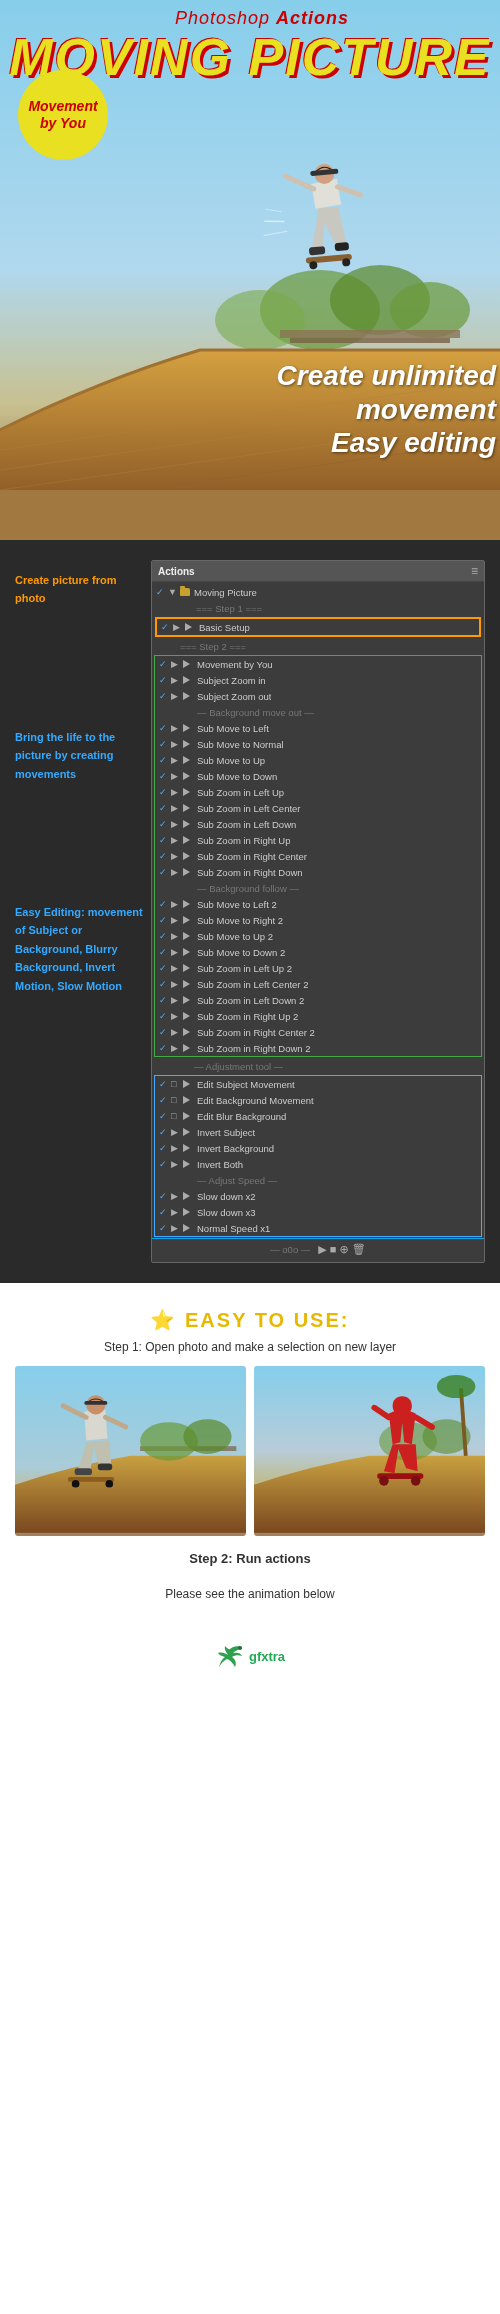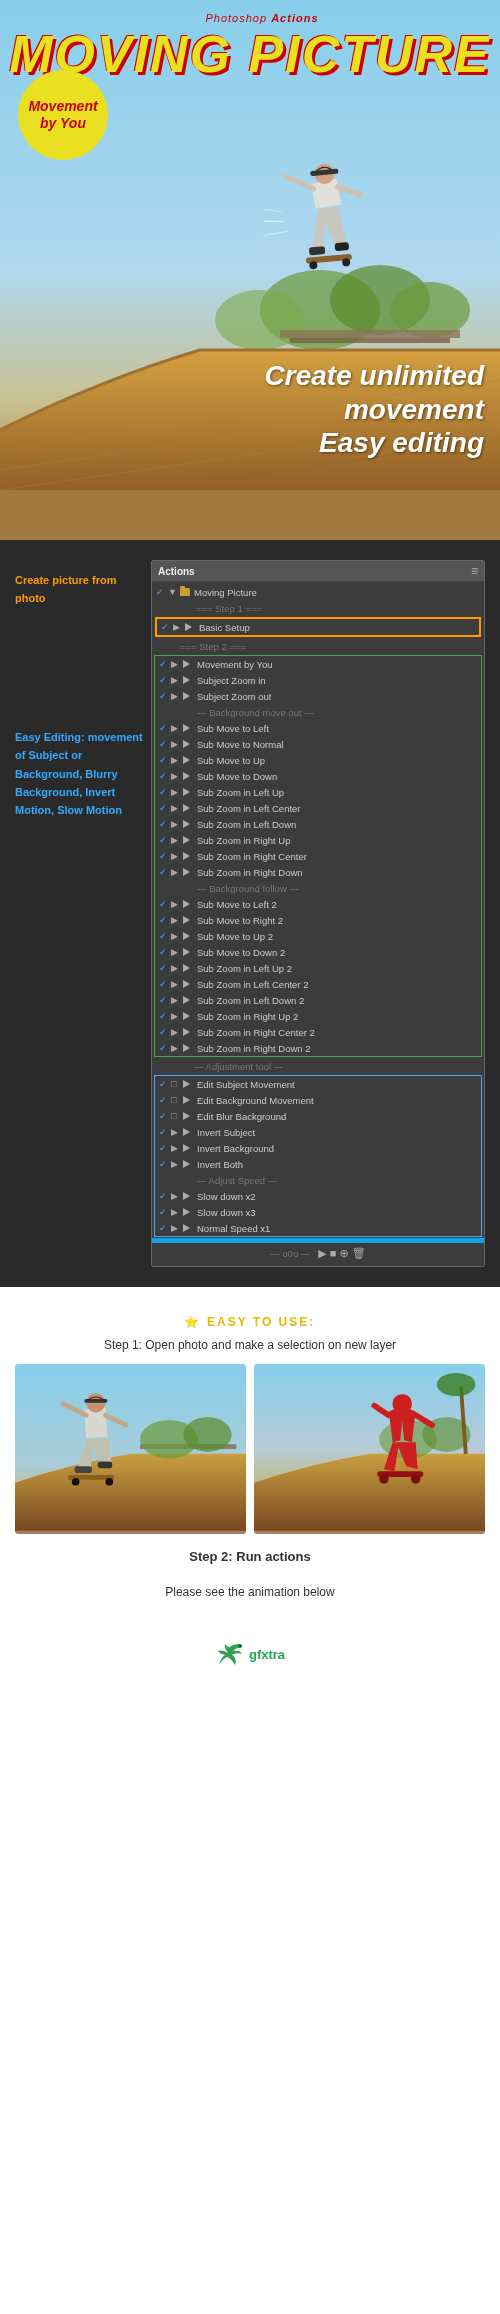--- a/index.html
+++ b/index.html
@@ -20,21 +20,21 @@
     }
 
     .top-header {
       text-align: center;
       padding-top: 8px;
       position: relative;
       z-index: 10;
     }
 
     .photoshop-label {
-      font-size: 11px;
+      font-size: 18px;
       color: #333;
       letter-spacing: 1px;
       margin-left: 24px;
     }
 
     .photoshop-label span {
       font-style: italic;
       color: #c00;
     }
 
@@ -71,21 +71,21 @@
       font-weight: 900;
       font-style: italic;
       color: #c00;
       line-height: 1.2;
     }
 
     
     .create-text {
       position: absolute;
       bottom: 80px;
-      right: 16px;
+      right: 4px;
       text-align: right;
       z-index: 10;
     }
 
     .create-text-line {
       font-size: 28px;
       font-style: italic;
       font-weight: bold;
       color: #fff;
       text-shadow: 1px 1px 3px rgba(0,0,0,0.5);
@@ -402,20 +402,23 @@
   </div>
 </div>
 
 <div class="middle-section">
 
   <div class="left-labels">
     <div class="label-block" style="margin-top: 10px;">
       <span class="label-text orange">Create picture from photo</span>
     </div>
     <div class="label-block" style="margin-top: 120px;">
+      <span class="label-text">Bring the life to the picture by creating movements</span>
+    </div>
+    <div class="label-block" style="margin-top: 120px;">
       <span class="label-text">Easy Editing: movement of Subject or Background, Blurry Background, Invert Motion, Slow Motion</span>
     </div>
   </div>
 
   <div class="actions-panel">
 
     <div class="panel-title-bar">
       <span class="panel-title">Actions</span>
       <span class="panel-dots">≡</span>
     </div>
@@ -664,34 +667,34 @@
           <span class="action-label">Slow down x3</span>
         </div>
         <div class="action-row">
           <span class="check-col checked">✓</span>
           <span class="fold-col">▶</span>
           <span class="icon-col"><span class="play-icon"></span></span>
           <span class="action-label">Normal Speed x1</span>
         </div>
       </div>
 
-      <div class="action-row" style="justify-content: center; padding: 4px 0; border-top: 5px solid #0ea5e9;">
+      <div class="action-row" style="justify-content: center; padding: 4px 0; border-top: 1px solid #0ea5e9;">
         <span class="action-label separator">— o0o —</span>
         <span style="margin-left:8px; font-size:11px; color:#aaa;">▶ ■ ⊕ 🗑</span>
       </div>
 
     </div>
   </div>
 
 </div>
 
 <div class="easy-section">
 
   <div style="margin-bottom: 8px;">
-    <span style="font-size:12px; font-weight:900; color:#e8b800; letter-spacing:2px;">⭐ <span>EASY TO USE:</span></span>
+    <span style="font-size:20px; font-weight:900; color:#e8b800; letter-spacing:2px;">⭐ <span>EASY TO USE:</span></span>
   </div>
 
   <p style="font-size:12px; color:#333; margin-bottom:12px;">Step 1: Open photo and make a selection on new layer</p>
 
   <div class="photo-pair">
 
     <div class="photo-box photo-bg-left">
       <svg width="100%" height="100%" viewBox="0 0 240 170" xmlns="http://www.w3.org/2000/svg">
         <defs>
           <linearGradient id="skyL" x1="0" y1="0" x2="0" y2="1">

